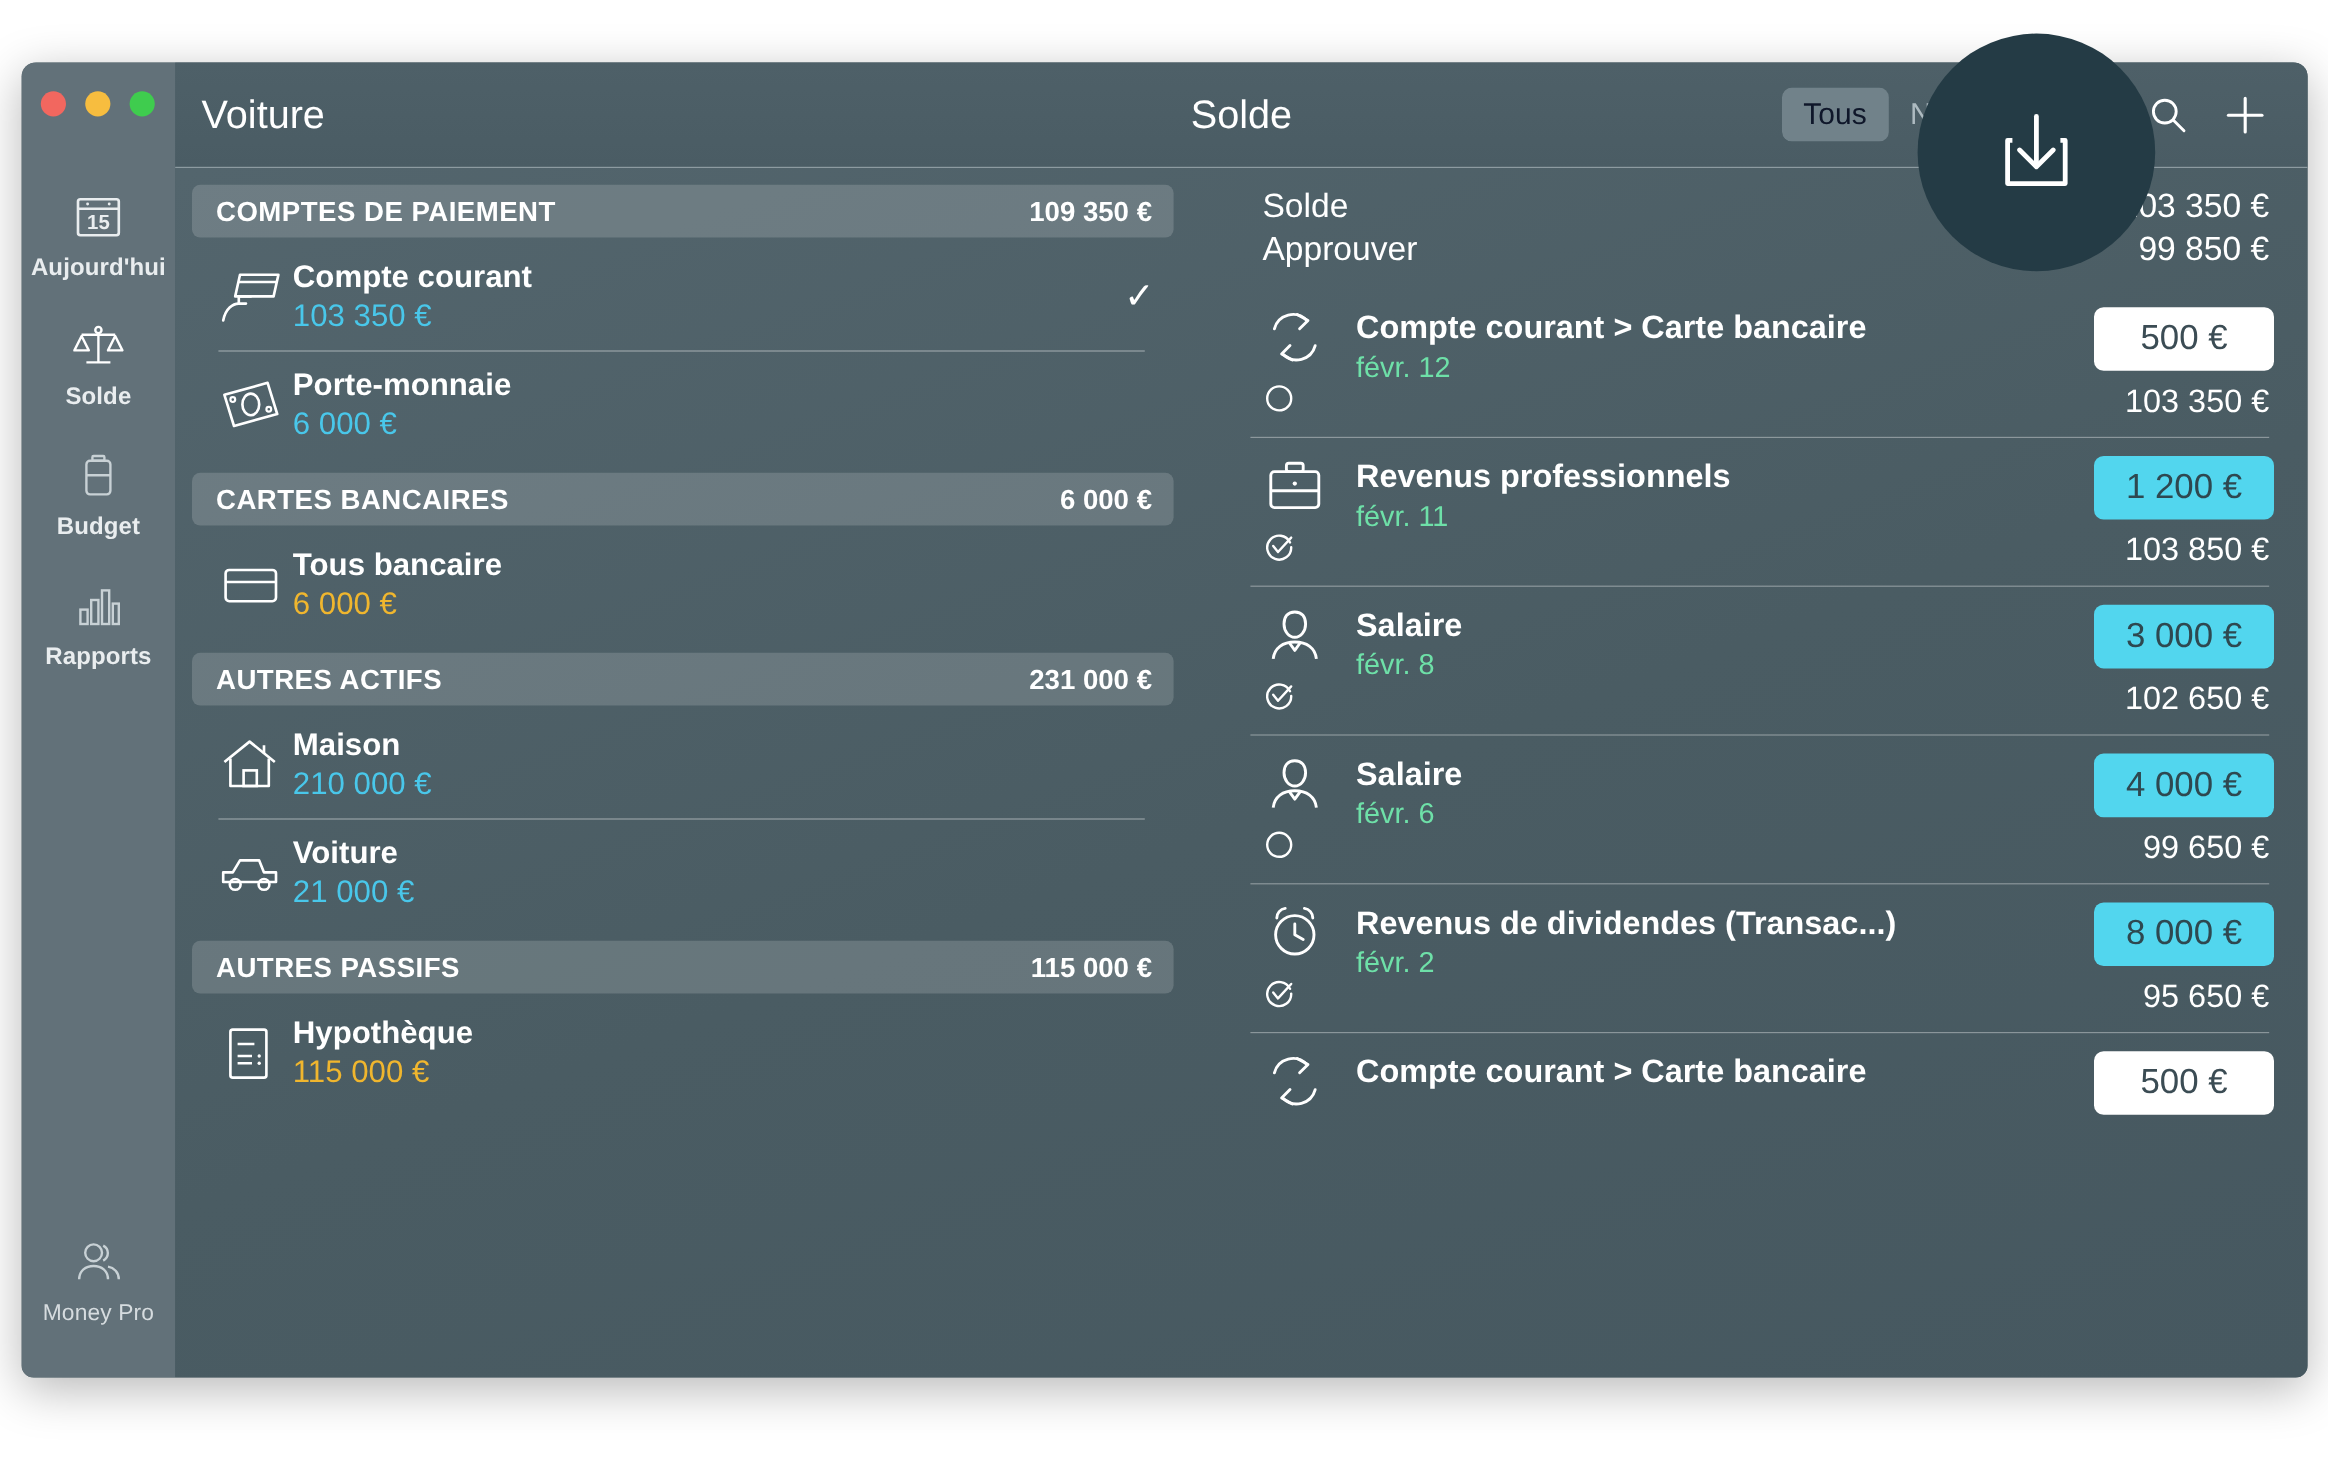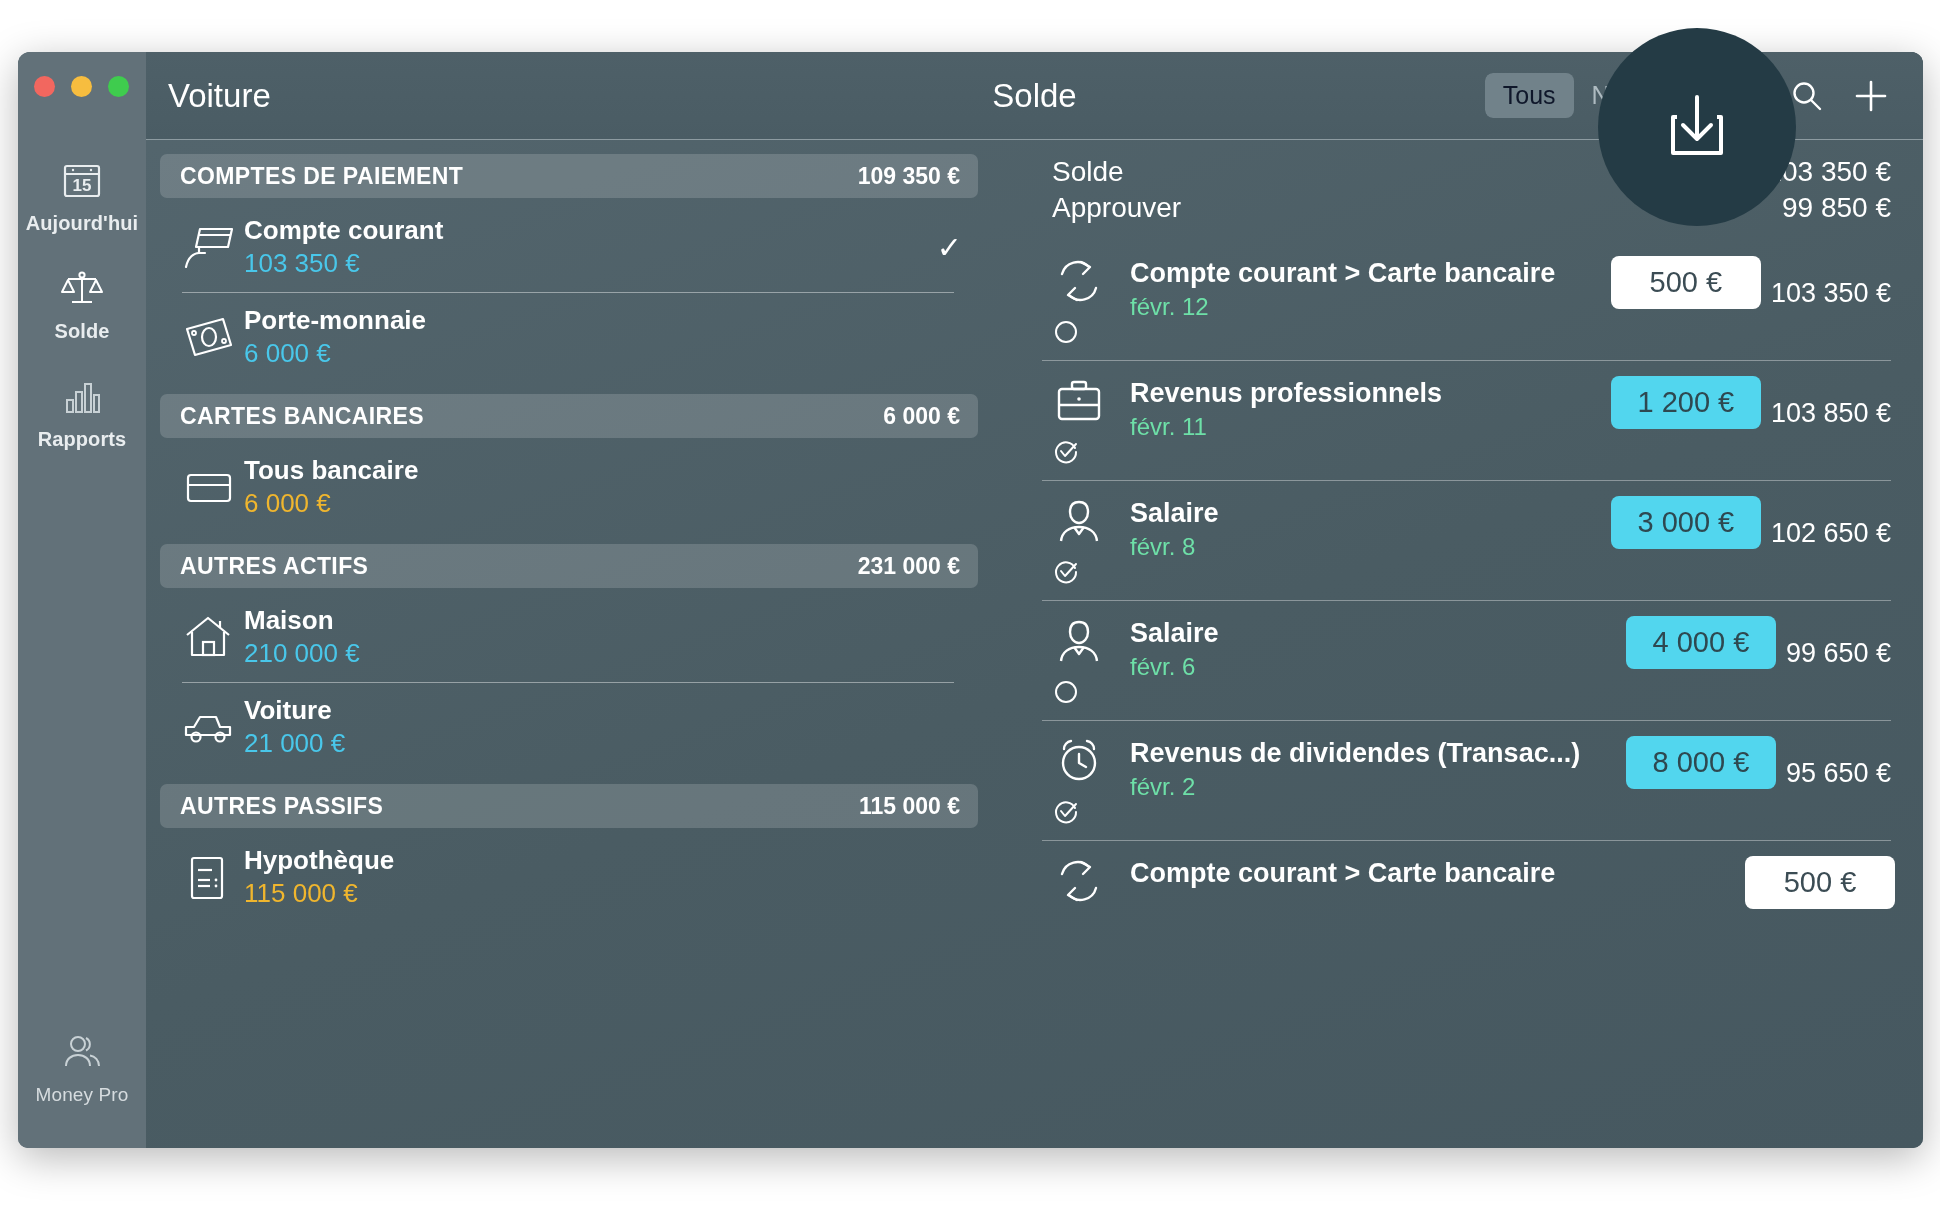--- a/index.html
+++ b/index.html
@@ -195,21 +195,21 @@
     content: ""; position: absolute; left: 2px; right: 10px; top: 0;
     height: 1px; background: rgba(255,255,255,.36);
   }
   .tx-left { width: 78px; flex: 0 0 78px; display: flex; flex-direction: column; align-items: flex-start; gap: 12px; }
   .tx-mid { flex: 1; min-width: 0; padding-top: 2px; }
   .tx-title {
     font-size: 27px; font-weight: 700; color: #ffffff;
     white-space: nowrap; overflow: hidden; text-overflow: ellipsis;
   }
   .tx-date { font-size: 24px; color: #6ee0a8; margin-top: 4px; }
-  .tx-right { display: flex; align-items: flex-end; gap: 10px; padding-left: 14px; }
+  .tx-right { display: flex; flex-direction: column; align-items: flex-end; gap: 10px; padding-left: 14px; }
   .tx-amt {
     min-width: 150px; text-align: center;
     font-size: 29px; padding: 10px 18px; border-radius: 8px;
   }
   .tx-amt.white { background: #ffffff; color: #3b4c54; }
   .tx-amt.cyan  { background: #52d6ee; color: #2e4850; }
   .tx-bal { font-size: 27px; color: #ffffff; padding-right: 4px; }
 
   
   #overlay-btn {
@@ -258,20 +258,30 @@
             <line x1="23" y1="12" x2="23" y2="36" stroke="#ffffff" stroke-width="2"></line>
             <line x1="9" y1="13" x2="37" y2="13" stroke="#ffffff" stroke-width="2"></line>
             <line x1="13" y1="36" x2="33" y2="36" stroke="#ffffff" stroke-width="2"></line>
             <path d="M3 26 L9 14 L15 26 Z" fill="none" stroke="#ffffff" stroke-width="2" stroke-linejoin="round"></path>
             <path d="M31 26 L37 14 L43 26 Z" fill="none" stroke="#ffffff" stroke-width="2" stroke-linejoin="round"></path>
           </svg>
         </span>
         <span class="nav-lbl">Solde</span>
       </div>
 
+      <div class="nav-item">
+        <span class="nav-ico">
+          <svg width="46" height="46" viewBox="0 0 46 46">
+            <rect x="18" y="6" width="10" height="4" rx="1" fill="none" stroke="#c8d1d5" stroke-width="2"></rect>
+            <rect x="13" y="10" width="20" height="28" rx="3" fill="none" stroke="#c8d1d5" stroke-width="2"></rect>
+            <line x1="13" y1="22" x2="33" y2="22" stroke="#c8d1d5" stroke-width="2"></line>
+          </svg>
+        </span>
+        <span class="nav-lbl">Budget</span>
+      </div>
 
       <div class="nav-item">
         <span class="nav-ico">
           <svg width="46" height="46" viewBox="0 0 46 46">
             <rect x="8" y="26" width="6" height="12" fill="none" stroke="#c8d1d5" stroke-width="2"></rect>
             <rect x="17" y="18" width="6" height="20" fill="none" stroke="#c8d1d5" stroke-width="2"></rect>
             <rect x="26" y="10" width="6" height="28" fill="none" stroke="#c8d1d5" stroke-width="2"></rect>
             <rect x="35" y="21" width="5" height="17" fill="none" stroke="#c8d1d5" stroke-width="2"></rect>
           </svg>
         </span>

